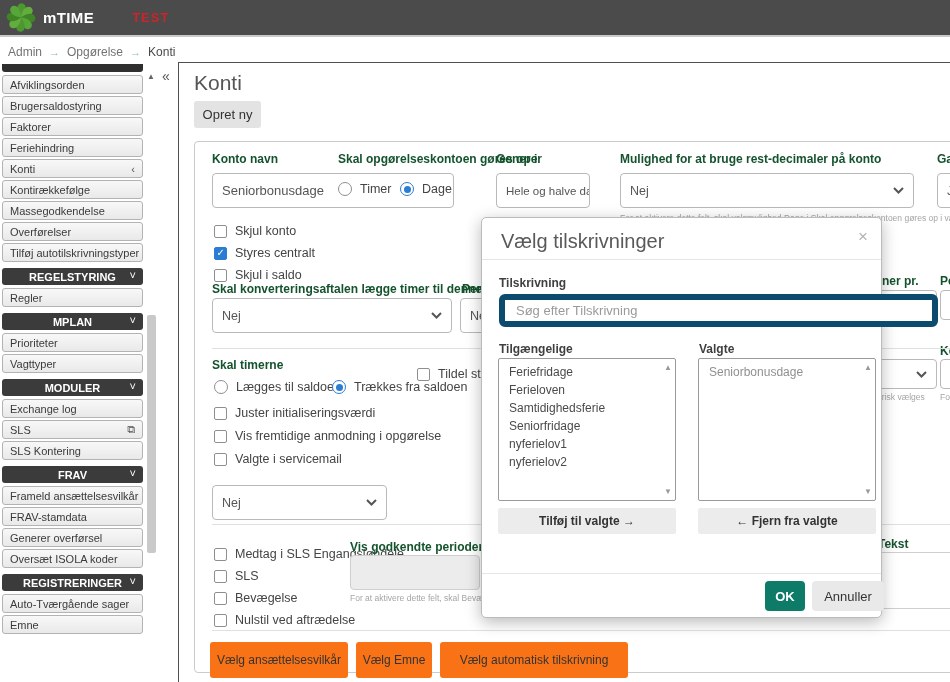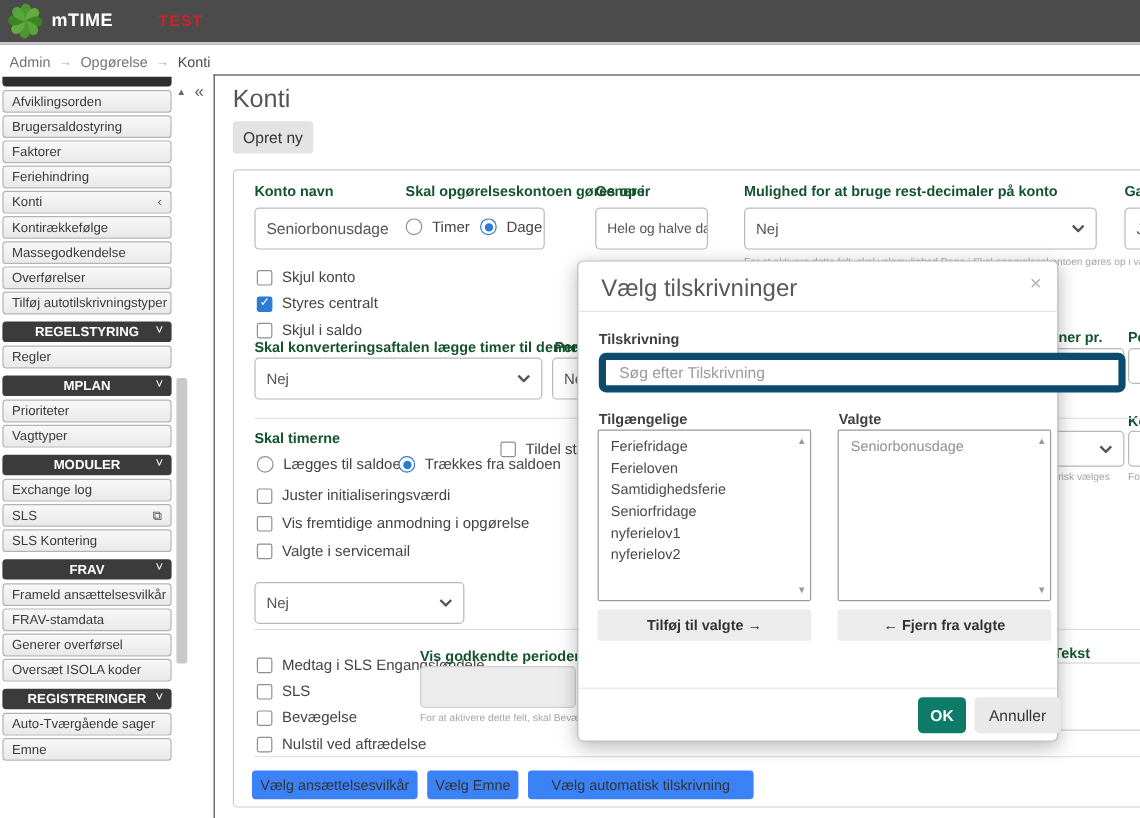--- a/index.html
+++ b/index.html
@@ -49,21 +49,21 @@
     font-size:13px; color:#555; padding:0 9px; font-family:inherit; width:100%; }
   .helper { position:absolute; font-size:8.5px; color:#a5a5a5; white-space:nowrap; }
   .chkrow { position:absolute; display:flex; align-items:center; gap:8px; font-size:12.5px; color:#444; white-space:nowrap; cursor:pointer; }
   .cb { width:13px; height:13px; border:1px solid #8f8f8f; border-radius:2px; background:#fff; flex:0 0 13px; position:relative; }
   .cb.on { background:#2b7cd3; border-color:#2b7cd3; }
   .cb.on::after { content:"✓"; position:absolute; left:1.5px; top:-1px; color:#fff; font-size:10px; font-weight:700; }
   .rd { width:14px; height:14px; border:1px solid #8f8f8f; border-radius:50%; background:#fff; flex:0 0 14px; position:relative; }
   .rd.on { border-color:#2b7cd3; }
   .rd.on::after { content:""; position:absolute; left:2.5px; top:2.5px; width:7px; height:7px; border-radius:50%; background:#2b7cd3; }
   .divider { position:absolute; left:17px; width:740px; height:1px; background:#e0e0e0; }
-  .gbtn { position:absolute; height:24px; background:#3b82f6; border:none; border-radius:3px;
+  .gbtn { position:absolute; height:36px; background:#f97316; border:none; border-radius:3px;
     font-size:12px; color:#333; cursor:pointer; font-family:inherit; white-space:nowrap; }
   
   #modal { position:absolute; left:481px; top:217px; width:401px; height:401px; background:#fff;
     border:1px solid #bbb; border-radius:5px; box-shadow:0 4px 16px rgba(0,0,0,.28); z-index:20; }
   #modal-header { position:absolute; left:0; top:0; width:100%; height:42px; border-bottom:1px solid #e6e6e6; }
   #modal-title { position:absolute; left:19px; top:12px; font-size:20px; color:#595959; }
   #modal-close { position:absolute; right:13px; top:9px; font-size:17px; color:#b3b3b3; cursor:pointer; }
   #modal .field-lbl { position:absolute; font-size:12px; font-weight:700; color:#3f3f3f; }
   #search-input { position:absolute; left:17px; top:76px; width:439px; height:33px; border:6px solid #0c4a6e;
     border-radius:6px; font-size:13px; color:#555; padding:0 11px; font-family:inherit; }

